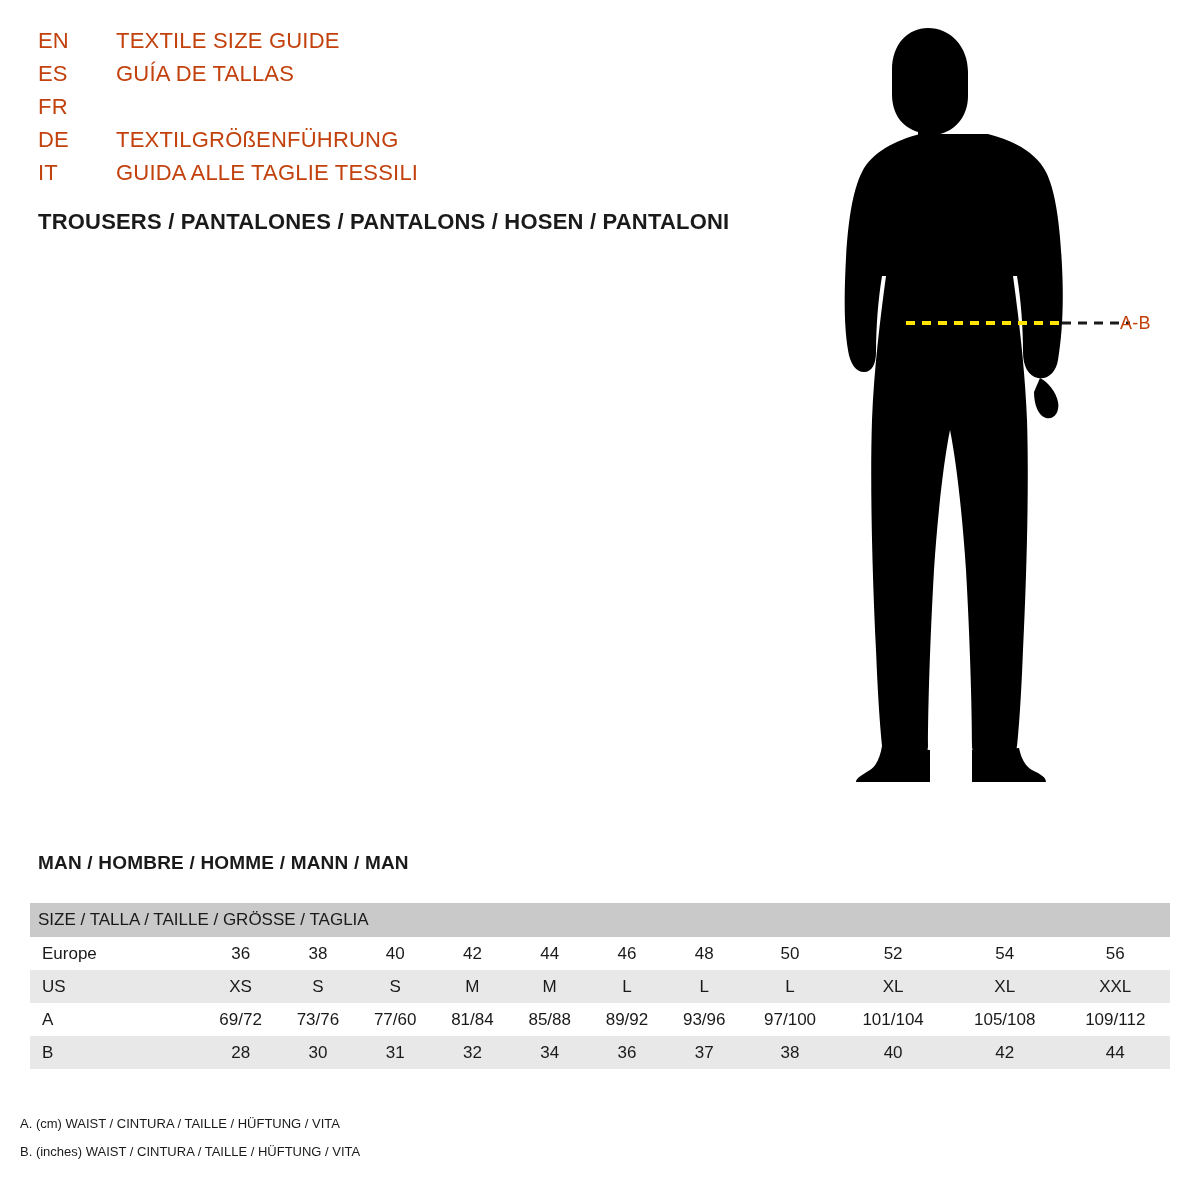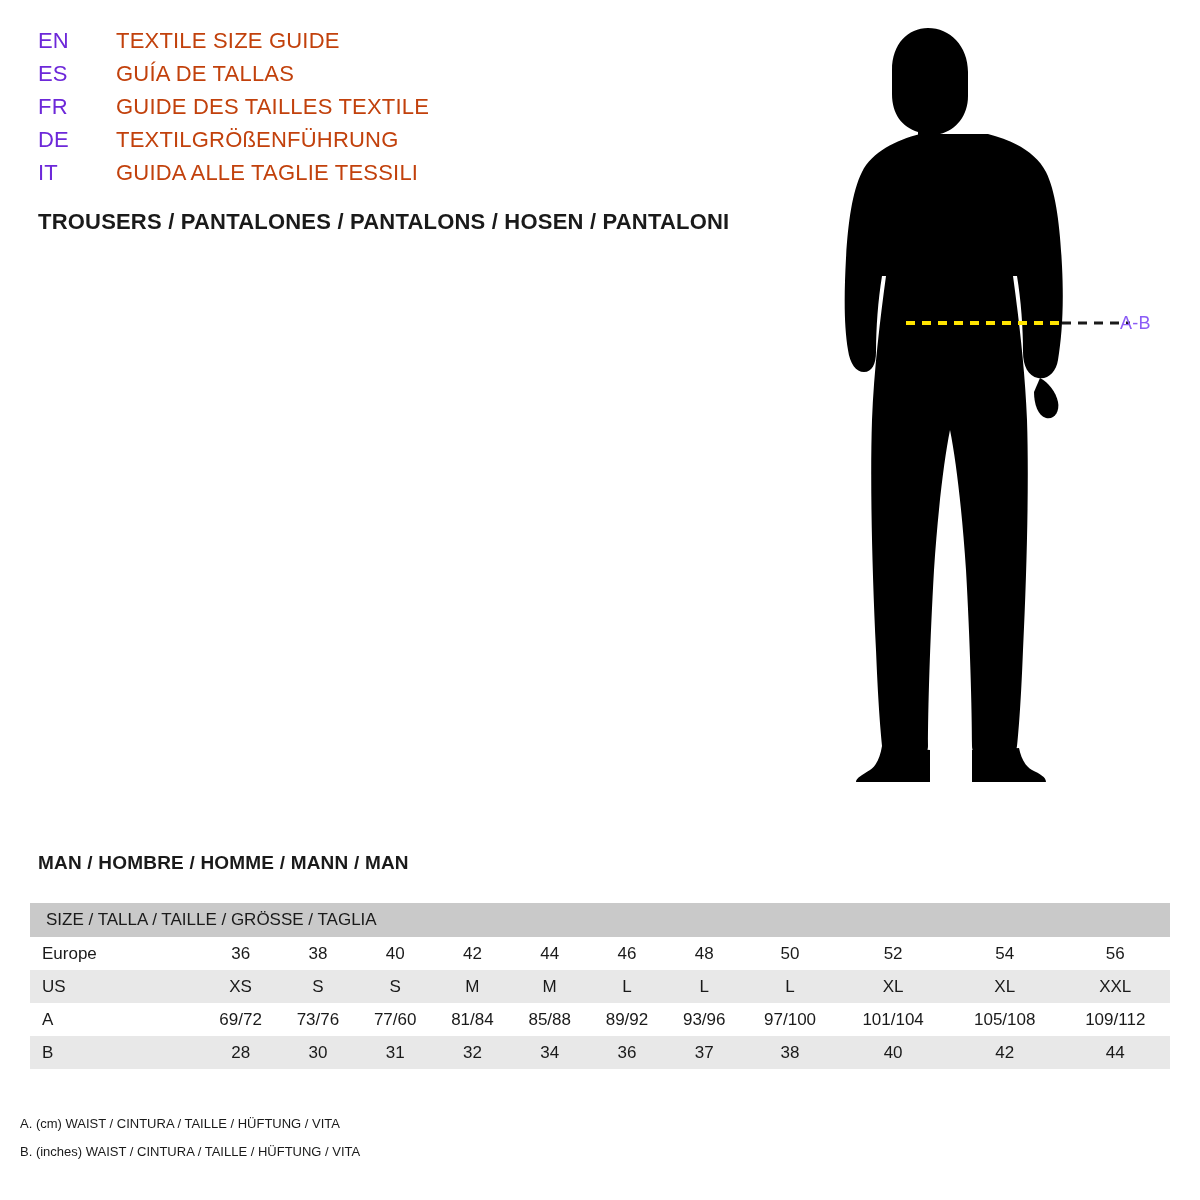--- a/index.html
+++ b/index.html
@@ -30,21 +30,21 @@
   }
   .title-row {
     display: flex;
     align-items: baseline;
     height: 33px;
   }
   .lang-code {
     width: 78px;
     font-size: 22px;
     letter-spacing: 0.2px;
-    color: #6d28d9;
+    color: #c2410c;
   }
   .lang-text {
     font-size: 22px;
     letter-spacing: 0.2px;
     color: #c2410c;
   }
   .garment-line {
     margin-top: 16px;
     font-size: 22px;
     font-weight: bold;
@@ -60,21 +60,21 @@
     width: 400px;
     height: 790px;
   }
   .figure-wrap svg { display: block; }
 
   .ab-label {
     position: absolute;
     left: 1120px;
     top: 313px;
     font-size: 18px;
-    color: #8b5cf6;
+    color: #c2410c;
     letter-spacing: 0.3px;
   }
 
   
   .section-label {
     position: absolute;
     left: 38px;
     top: 852px;
     font-size: 19px;
     font-weight: bold;
@@ -98,21 +98,21 @@
     font-weight: normal;
     vertical-align: middle;
   }
   table.sizes .hdr td {
     background: #c9c9c9;
     text-align: left;
     font-size: 17px;
     height: 34px;
   }
   table.sizes .hdr td:first-child {
-    padding-left: 16px;
+    padding-left: 8px;
   }
   table.sizes tr.row-light td { background: #ffffff; }
   table.sizes tr.row-dark td { background: #e8e8e8; }
   table.sizes td.rowlabel {
     text-align: left;
     padding-left: 12px;
     width: 160px;
   }
 
   .footnotes {
@@ -133,21 +133,20 @@
     <div class="title-row">
       <span class="lang-code">EN</span>
       <span class="lang-text">TEXTILE SIZE GUIDE</span>
     </div>
     <div class="title-row">
       <span class="lang-code">ES</span>
       <span class="lang-text">GUÍA DE TALLAS</span>
     </div>
     <div class="title-row">
       <span class="lang-code">FR</span>
-      <span class="lang-text">GUIDE DES TAILLES TEXTILE</span>
     </div>
     <div class="title-row">
       <span class="lang-code">DE</span>
       <span class="lang-text">TEXTILGRÖßENFÜHRUNG</span>
     </div>
     <div class="title-row">
       <span class="lang-code">IT</span>
       <span class="lang-text">GUIDA ALLE TAGLIE TESSILI</span>
     </div>
     <div class="garment-line">TROUSERS / PANTALONES / PANTALONS / HOSEN / PANTALONI</div>

